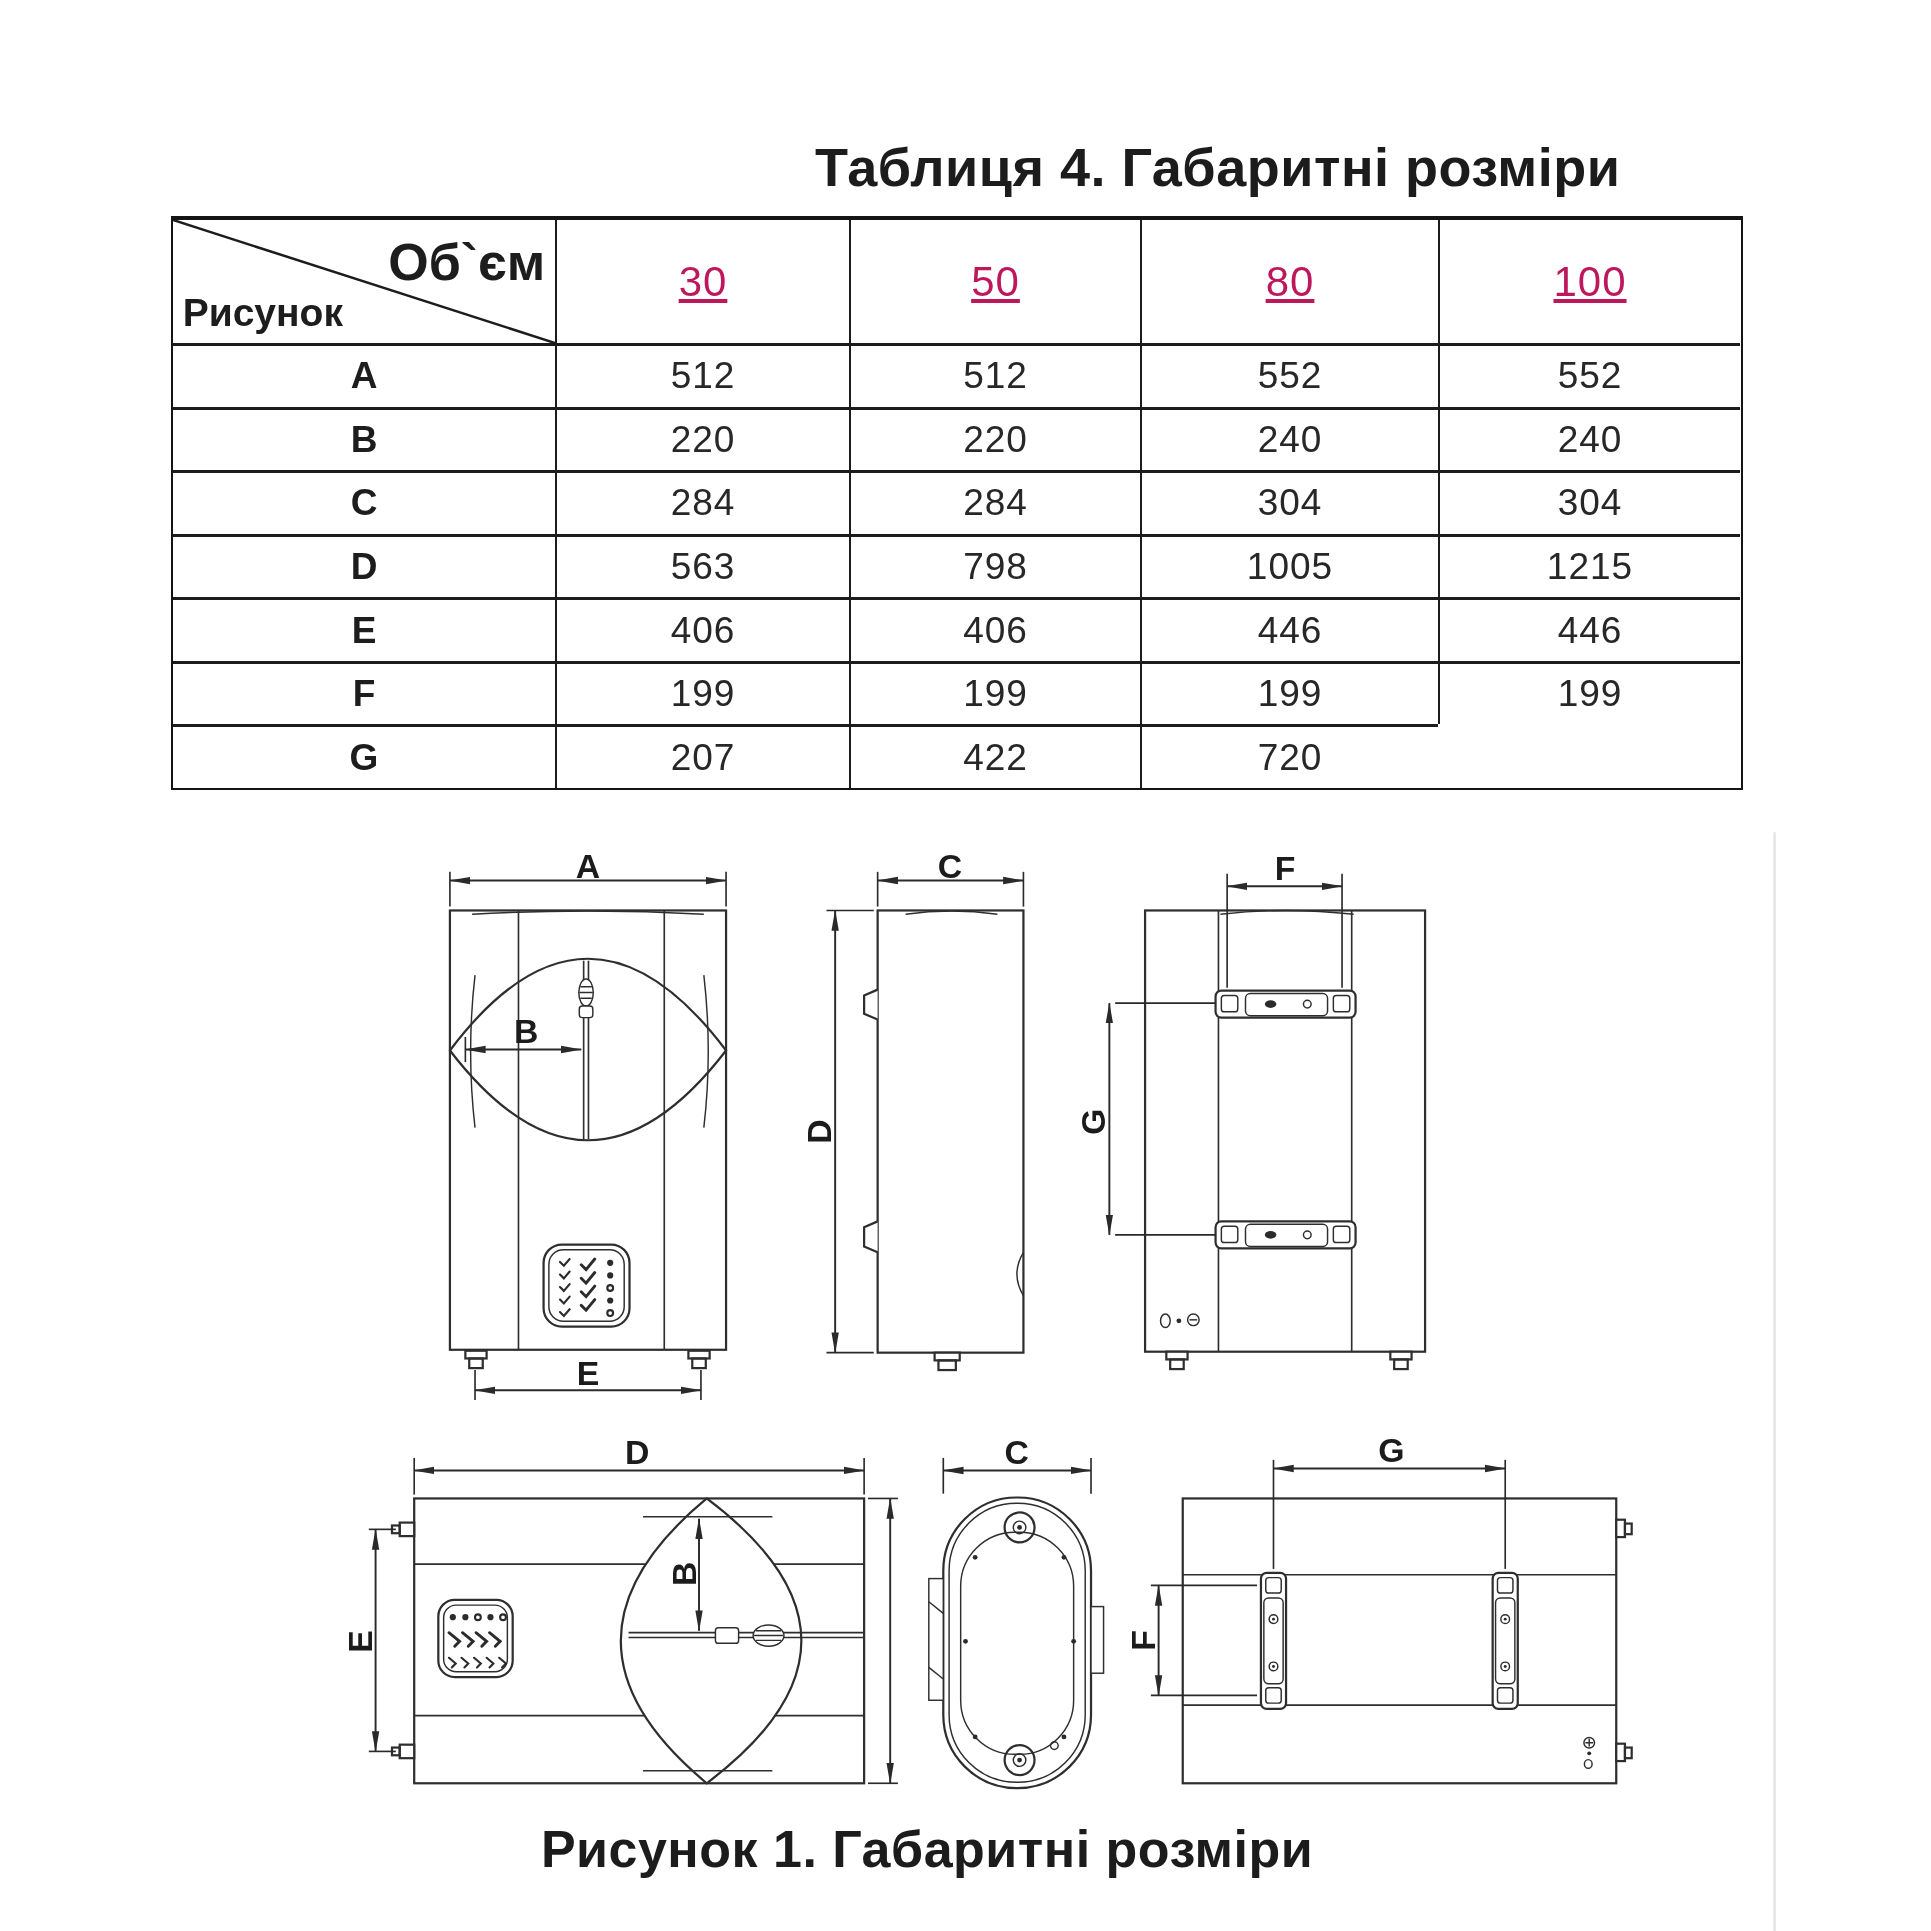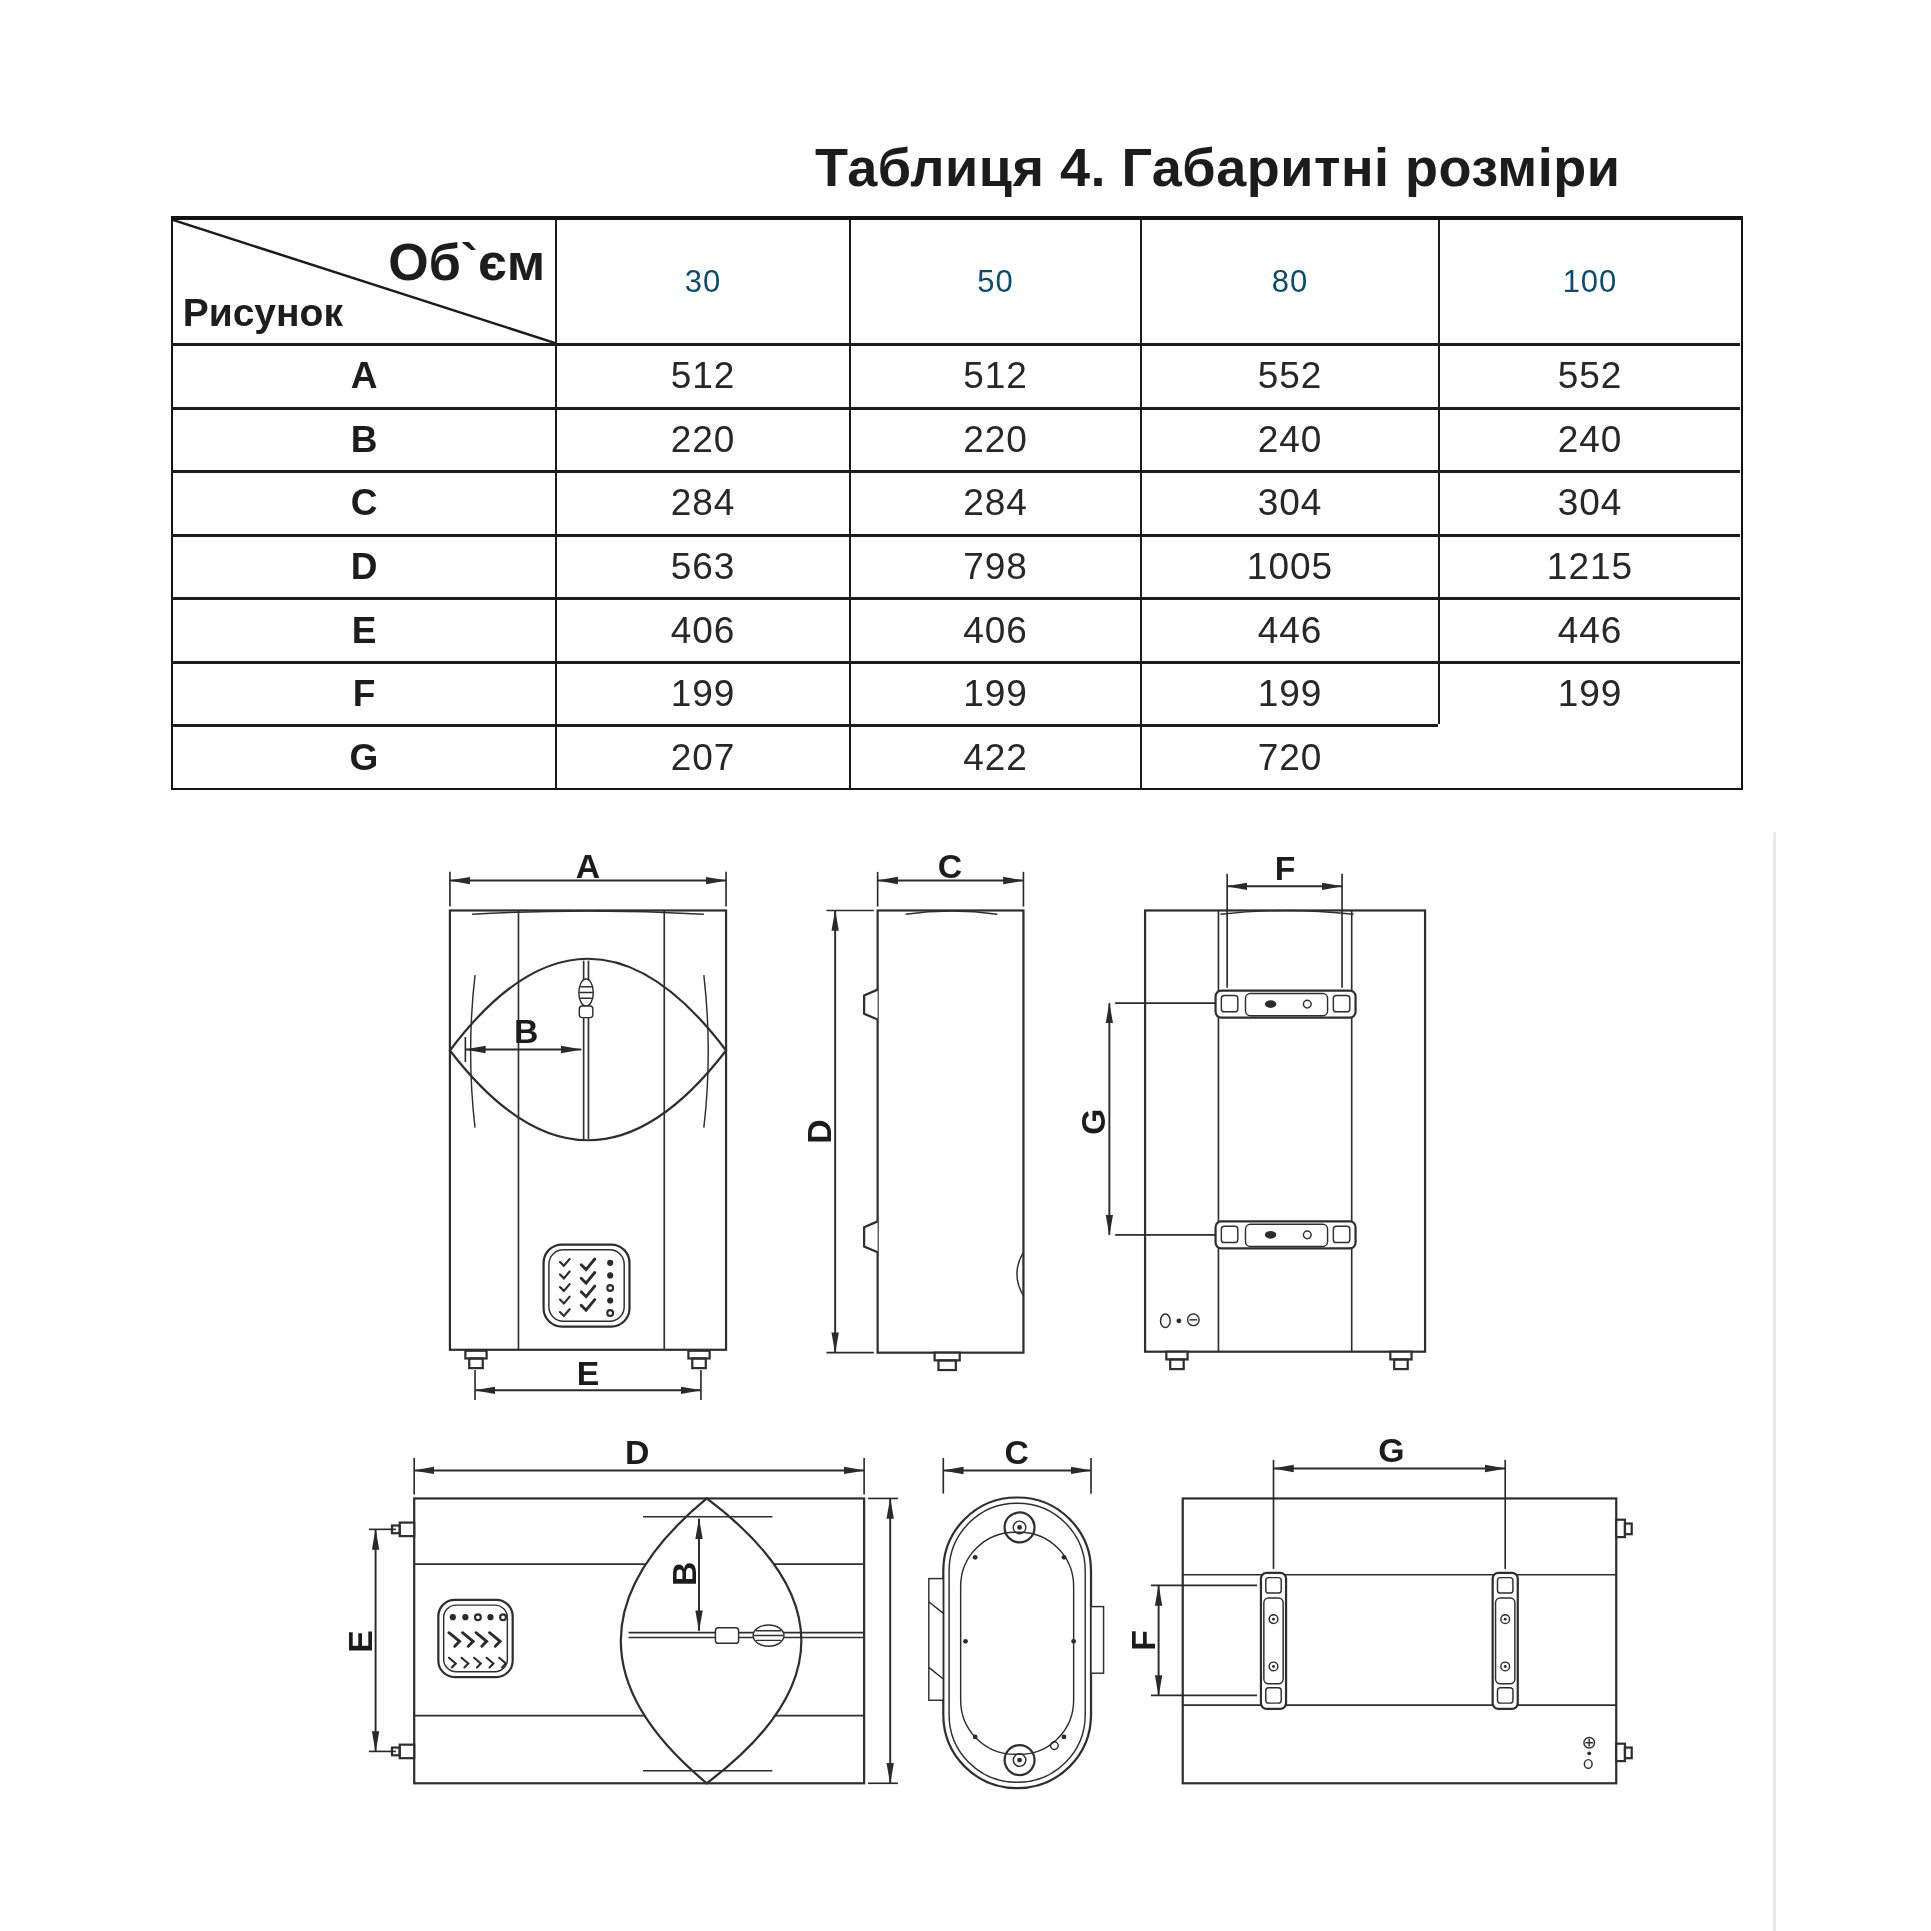--- a/index.html
+++ b/index.html
@@ -12,21 +12,21 @@
   
   .tbl{position:absolute;left:171px;top:216px;width:1568px;height:568px;display:grid;
        grid-template-columns:382px 294px 291px 298px 302px;
        grid-template-rows:123px repeat(7,1fr);
        border:2.9px solid #141414;border-top-width:4.8px;background:#fff;}
   .c{border-left:2.4px solid #1c1c1c;border-top:3.4px solid #1c1c1c;
      display:flex;align-items:center;justify-content:center;
      font-size:37px;color:#272727;letter-spacing:1px;}
   .c.first-col{border-left:none;}
   .c.first-row{border-top:none;}
-  .c.volhead{font-size:31px;color:#0c4a6e;}
+  .c.volhead{font-size:42px;color:#be185d;text-decoration:underline;}
   .c.rowlab{font-weight:700;font-size:37px;color:#1d1d1d;letter-spacing:0;}
   .corner{position:relative;padding:0;}
   .corner svg{position:absolute;inset:0;width:100%;height:100%;}
   .corner .tr{position:absolute;top:11.6px;right:9.7px;font-size:52px;font-weight:600;color:#1d1d1d;letter-spacing:0;}
   .corner .bl{position:absolute;bottom:7.7px;left:9.7px;font-size:39px;font-weight:600;color:#1d1d1d;letter-spacing:0;}
   
   svg.fig{position:absolute;left:0;top:0;width:1931px;height:1931px;}
   .ln{stroke:#2e2e2e;stroke-width:2.3;fill:none;}
   .thin{stroke:#2e2e2e;stroke-width:1.5;fill:none;}
   .seam{stroke:#2e2e2e;stroke-width:1.7;fill:none;}
@@ -327,14 +327,15 @@
       <line class="ext" x1="1559" y1="1625" x2="1559" y2="1512"></line>
       <line class="dim" x1="1319" y1="1521" x2="1559" y2="1521"></line>
       <text class="dimlab" x="1441" y="1514">G</text>
       <line class="ext" x1="1302" y1="1642" x2="1192" y2="1642"></line>
       <line class="ext" x1="1302" y1="1756" x2="1192" y2="1756"></line>
       <line class="dim" x1="1200" y1="1642" x2="1200" y2="1756"></line>
       <text class="dimlab" x="1184" y="1699" dy="12" transform="rotate(-90 1184 1699)">F</text>
     </g>
   </svg>
 
+  <div class="caption">Рисунок 1. Габаритні розміри</div>
 </div>
 
 
 </body></html>

